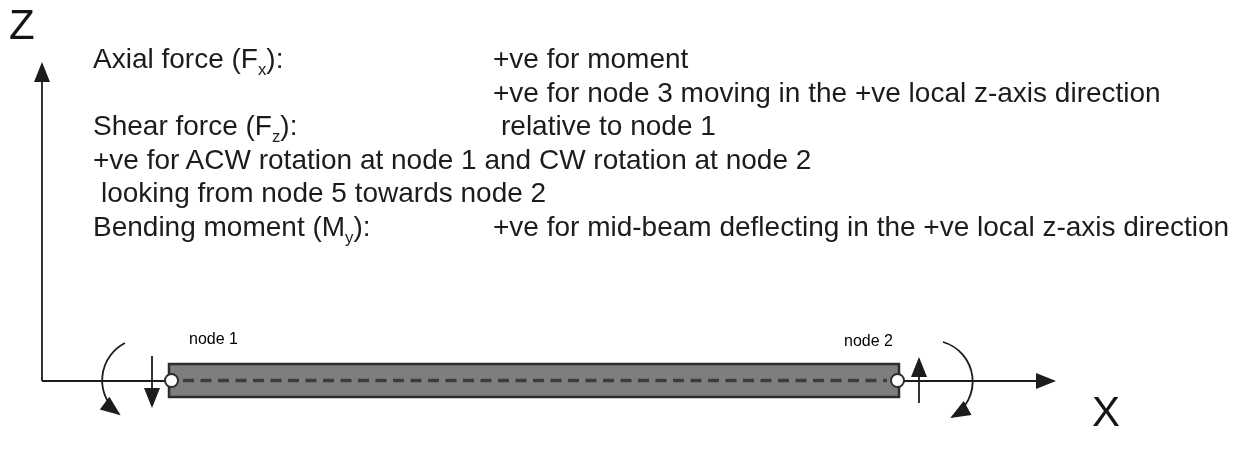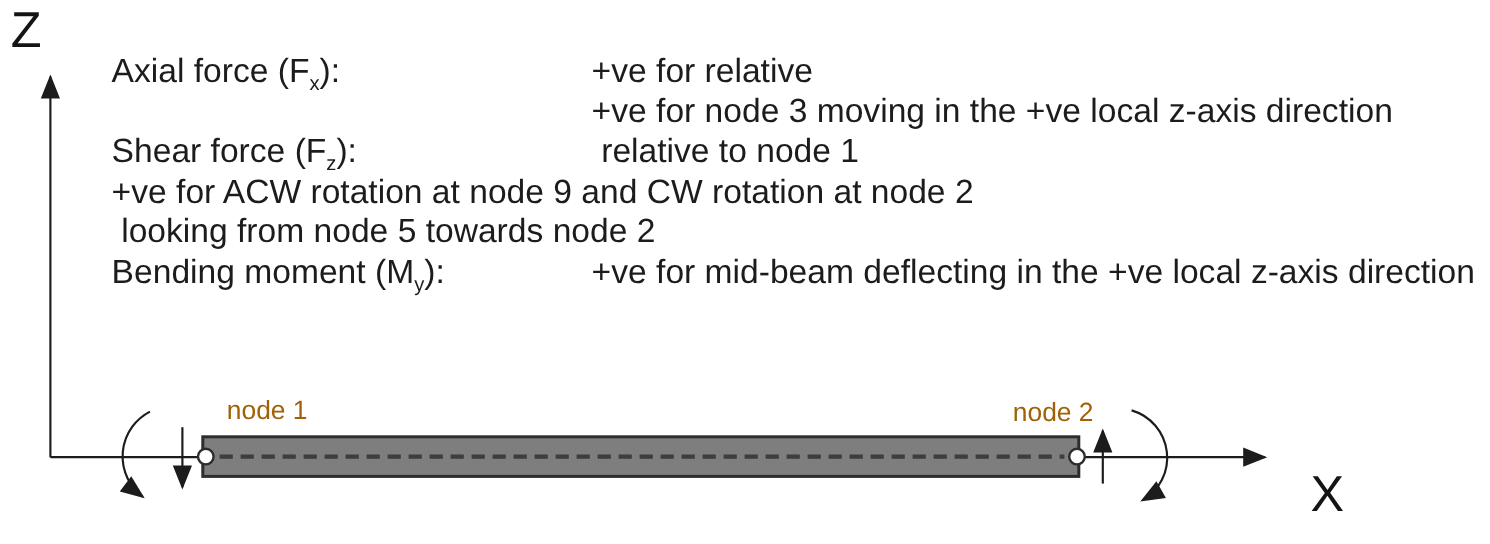--- a/index.html
+++ b/index.html
@@ -9,49 +9,49 @@
   }
   
   .defs{position:absolute;left:93px;top:42px;font-size:28px;}
   .def-row{display:flex;align-items:flex-end;}
   .term{flex:0 0 400px;width:400px;}
   .term,.line{height:33.6px;line-height:33.6px;white-space:nowrap;}
   .term sub{font-size:60%;line-height:0;}
   .cont{padding-left:8px;}
   
   .axis-label{position:absolute;font-size:42px;line-height:1;color:#141414;}
-  .node-label{position:absolute;font-size:22px;line-height:1.2;color:#a16207;}
+  .node-label{position:absolute;font-size:16px;line-height:1.2;color:#000000;}
   svg.diagram{position:absolute;left:0;top:0;}
   .stroke{stroke:#1c1c1c;stroke-width:1.8;fill:none;}
 </style>
 </head>
 <body>
 
 <div class="stage">
 
   <div class="defs">
 
     <div class="def-row">
       <div class="term"><span>Axial force (F</span><sub>x</sub><span>):</span></div>
       <div class="desc">
-        <div class="line">+ve for relative</div>
+        <div class="line">+ve for moment</div>
       </div>
     </div>
 
     <div class="def-row">
       <div class="term"><span>Shear force (F</span><sub>z</sub><span>):</span></div>
       <div class="desc">
         <div class="line">+ve for node 3 moving in the +ve local z-axis direction</div>
         <div class="line cont">relative to node 1</div>
       </div>
     </div>
 
     <div class="def-row">
       <div class="desc">
-        <div class="line">+ve for ACW rotation at node 9 and CW rotation at node 2</div>
+        <div class="line">+ve for ACW rotation at node 1 and CW rotation at node 2</div>
         <div class="line cont">looking from node 5 towards node 2</div>
       </div>
     </div>
 
     <div class="def-row">
       <div class="term"><span>Bending moment (M</span><sub>y</sub><span>):</span></div>
       <div class="desc">
         <div class="line">+ve for mid-beam deflecting in the +ve local z-axis direction</div>
       </div>
     </div>

